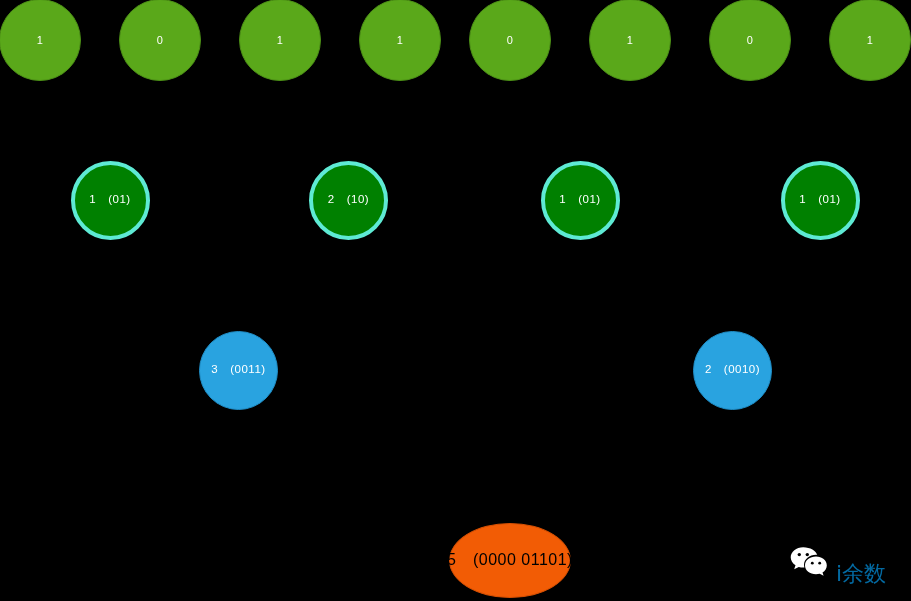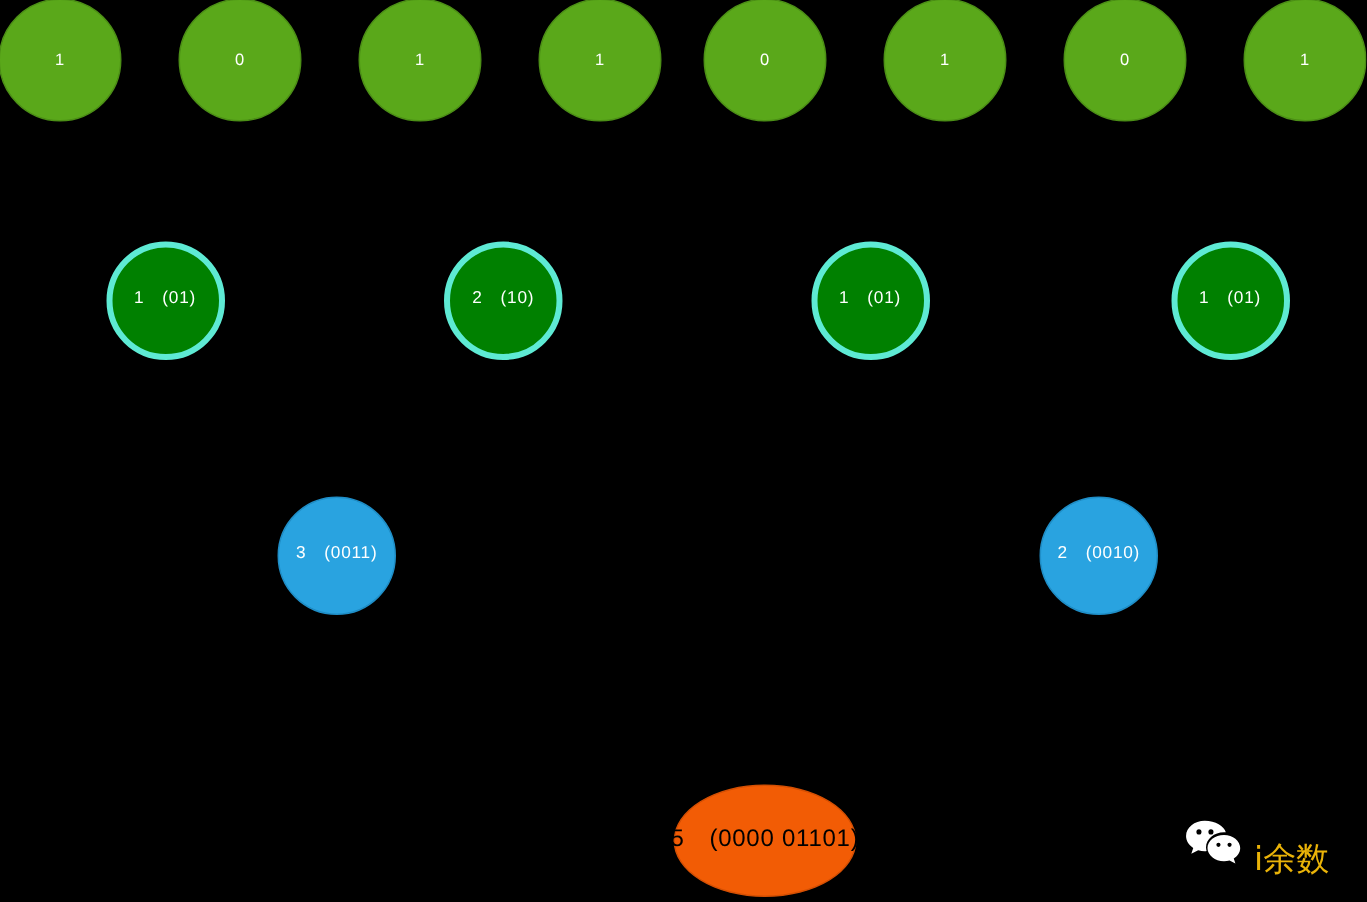--- a/index.html
+++ b/index.html
@@ -86,44 +86,44 @@
     user-select: none;
   }
   #watermark .wechat-mark {
     position: relative;
     width: 40px;
     height: 32px;
     flex: none;
   }
   #watermark .wechat-mark svg { display: block; }
   #watermark .wm-text {
-    color: #eab308;
+    color: #0369a1;
     font-size: 22px;
     line-height: 1;
     font-family: "DejaVu Sans", "Liberation Sans", sans-serif;
     margin-top: 24px;
   }
 </style>
 </head>
 <body>
 
 <div id="canvas">
     <div class="node lvl-leaf" style="left: -1px; top: -1px;">1</div>
     <div class="node lvl-leaf" style="left: 119px; top: -1px;">0</div>
     <div class="node lvl-leaf" style="left: 239px; top: -1px;">1</div>
     <div class="node lvl-leaf" style="left: 359px; top: -1px;">1</div>
     <div class="node lvl-leaf" style="left: 469px; top: -1px;">0</div>
     <div class="node lvl-leaf" style="left: 589px; top: -1px;">1</div>
     <div class="node lvl-leaf" style="left: 709px; top: -1px;">0</div>
     <div class="node lvl-leaf" style="left: 829px; top: -1px;">1</div>
     <div class="node lvl-pair" style="left: 70.5px; top: 160.5px;">1 (01)</div>
-    <div class="node lvl-pair" style="left: 296px; top: 160.5px;">2 (10)</div>
+    <div class="node lvl-pair" style="left: 309px; top: 160.5px;">2 (10)</div>
     <div class="node lvl-pair" style="left: 540.5px; top: 160.5px;">1 (01)</div>
     <div class="node lvl-pair" style="left: 780.5px; top: 160.5px;">1 (01)</div>
-    <div class="node lvl-quad" style="left: 185px; top: 330.5px; text-align: right;">3 (0011)</div>
+    <div class="node lvl-quad" style="left: 199px; top: 330.5px; text-align: right;">3 (0011)</div>
     <div class="node lvl-quad" style="left: 693px; top: 330.5px;">2 (0010)</div>
     <div class="node lvl-total" style="left: 449px; top: 522.5px;">5 (0000 01101)</div>
     <div id="watermark">
       <span class="wechat-mark">
         <svg width="40" height="32" viewBox="0 0 40 32" xmlns="http://www.w3.org/2000/svg">
           <g fill="#ffffff">
             <path d="M14.2 1.2C7.3 1.2 1.7 5.7 1.7 11.3c0 3.2 1.9 6.1 4.8 8l-1.3 3.9 4.6-2.3c1.4.4 2.9.6 4.4.6.4 0 .8 0 1.2-.1a9.2 9.2 0 0 1-.4-2.6c0-5.5 5.4-10 12-10 .4 0 .8 0 1.2.1C27.1 4.8 21.3 1.2 14.2 1.2z"></path>
             <path d="M27 10.6c-6.1 0-11 3.9-11 8.8 0 4.8 4.9 8.8 11 8.8 1.3 0 2.5-.2 3.7-.5l3.9 2-1.1-3.3c2.6-1.6 4.3-4.1 4.3-7 0-4.9-4.9-8.8-10.8-8.8z"></path>
           </g>
           <g fill="#000000">

